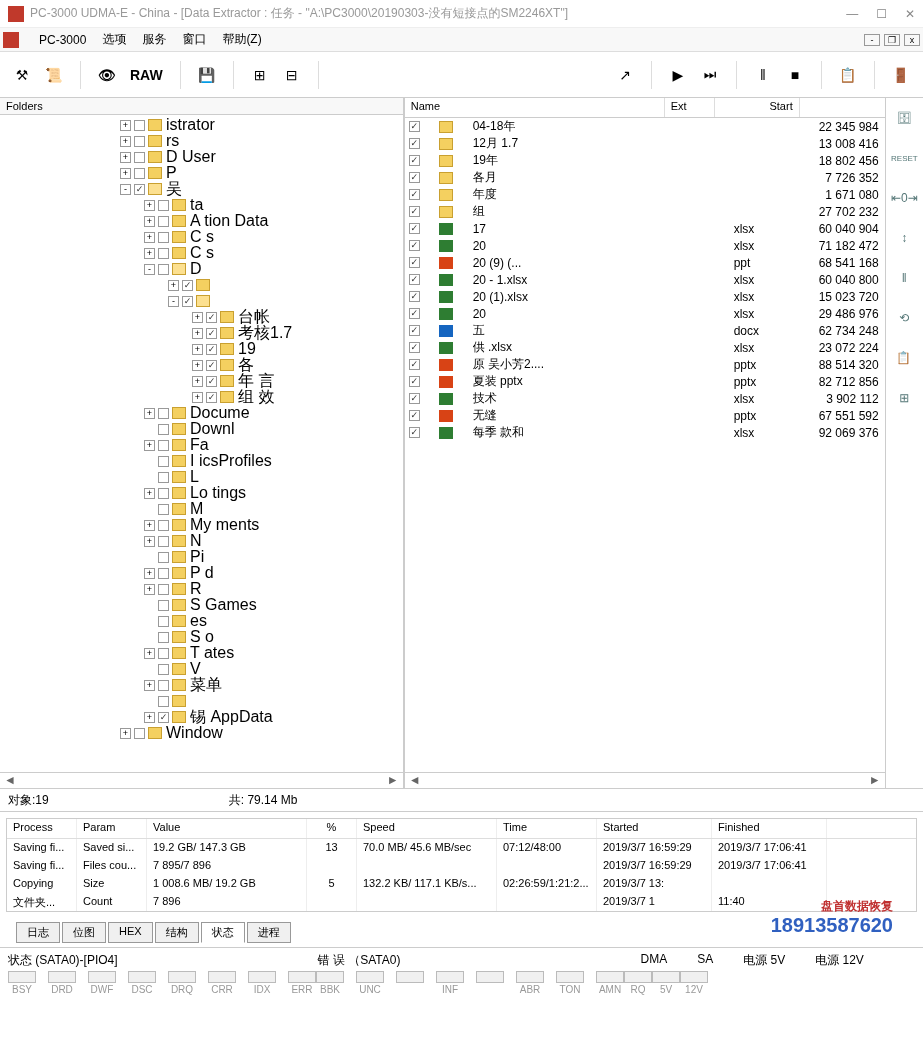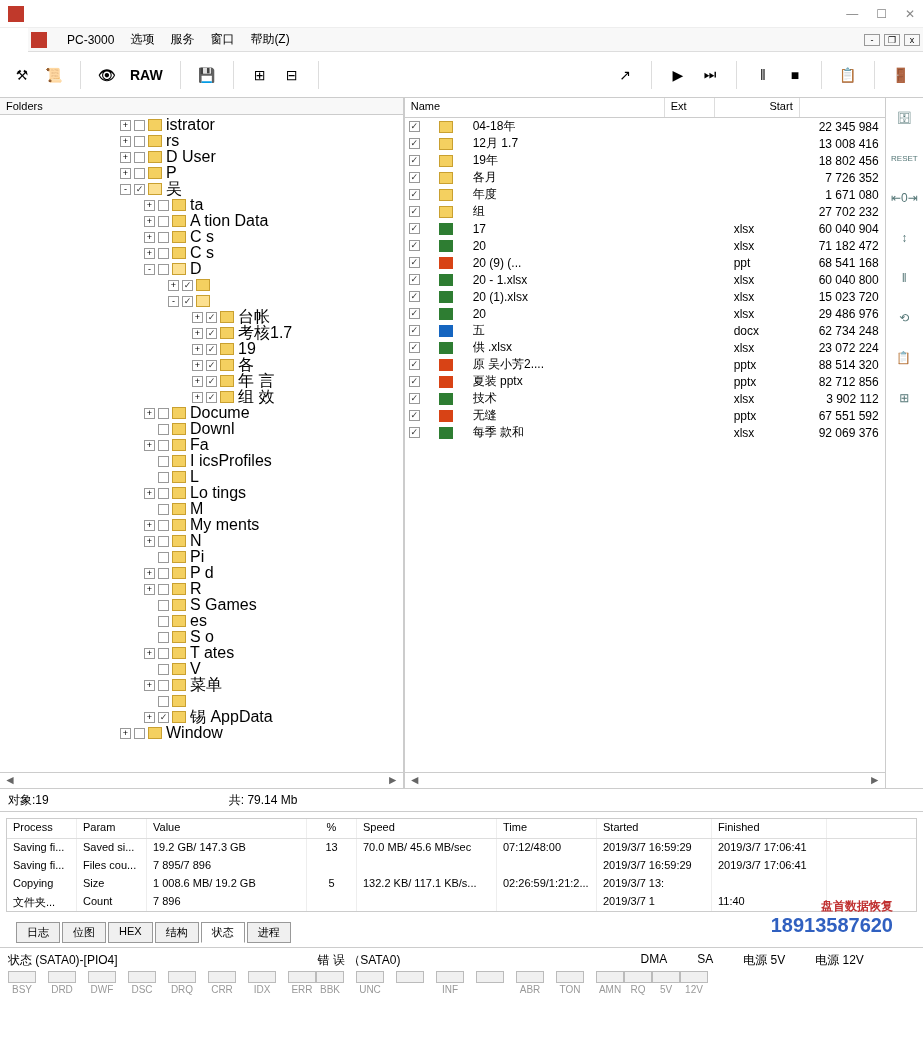--- a/index.html
+++ b/index.html
@@ -1,20 +1,20 @@
 <!DOCTYPE html>
 <html><head>
 <meta charset="utf-8">
 <style>
 * { box-sizing: border-box; margin: 0; padding: 0; font-family: "Microsoft YaHei", Tahoma, sans-serif; font-size: 12px; }
 body { background: #fff; width: 923px; height: 1047px; overflow: hidden; position: relative; }
 .titlebar { height: 28px; background: #fff; border-bottom: 1px solid #eee; display: flex; align-items: center; padding: 0 8px; color: #999; }
 .titlebar .icon { width: 16px; height: 16px; background: #c0392b; margin-right: 6px; }
 .winbtns { margin-left: auto; display: flex; gap: 18px; color: #888; font-size: 14px; }
-.menubar { height: 24px; display: flex; align-items: center; padding: 0 3px; gap: 16px; background: #f8f8f8; border-bottom: 1px solid #ddd; margin-left: 28px; }
+.menubar { height: 24px; display: flex; align-items: center; padding: 0 3px; gap: 16px; background: #f8f8f8; border-bottom: 1px solid #ddd; }
 .menubar .appicon { width: 16px; height: 16px; background: #c0392b; margin-right: 4px; }
 .menubar span { cursor: default; }
 .mdi-btns { margin-left: auto; display: flex; gap: 4px; }
 .mdi-btns div { width: 16px; height: 12px; border: 1px solid #999; font-size: 9px; text-align: center; line-height: 10px; }
 .toolbar { height: 46px; border-bottom: 1px solid #ccc; display: flex; align-items: center; padding: 0 8px; gap: 4px; background: #fff; }
 .tbtn { min-width: 28px; height: 32px; display: flex; align-items: center; justify-content: center; border: 1px solid transparent; font-size: 14px; padding: 0 4px; }
 .tsep { width: 1px; height: 28px; background: #ddd; margin: 0 8px; }
 .main { display: flex; height: 690px; }
 .leftpane { width: 465px; border-right: 1px solid #ccc; display: flex; flex-direction: column; }
 .folders-label { padding: 2px 6px; border-bottom: 1px solid #ccc; background: #f8f8f8; font-size: 11px; }
@@ -61,20 +61,21 @@
 .led-label { font-size:10px; color:#999; }
 .watermark { position:absolute; right:30px; bottom:110px; font-size:22px; font-weight:bold; color:#c03030; text-align:right; line-height:1.2;}
 .watermark .phone { color:#3060c0; font-size:20px; }
 .scroll-arrows { height:16px; border-top:1px solid #ccc; display:flex; justify-content:space-between; padding:0 4px; font-size:10px; color:#666;}
 </style>
 </head>
 <body>
 
 <div class="titlebar">
   <div class="icon"></div>
+  <span>PC-3000 UDMA-E - China - [Data Extractor : 任务 - "A:\PC3000\20190303-没有短接点的SM2246XT"]</span>
   <div class="winbtns">
     <span>—</span>
     <span>☐</span>
     <span>✕</span>
   </div>
 </div>
 
 <div class="menubar">
   <div class="appicon"></div>
   <span>PC-3000</span>

